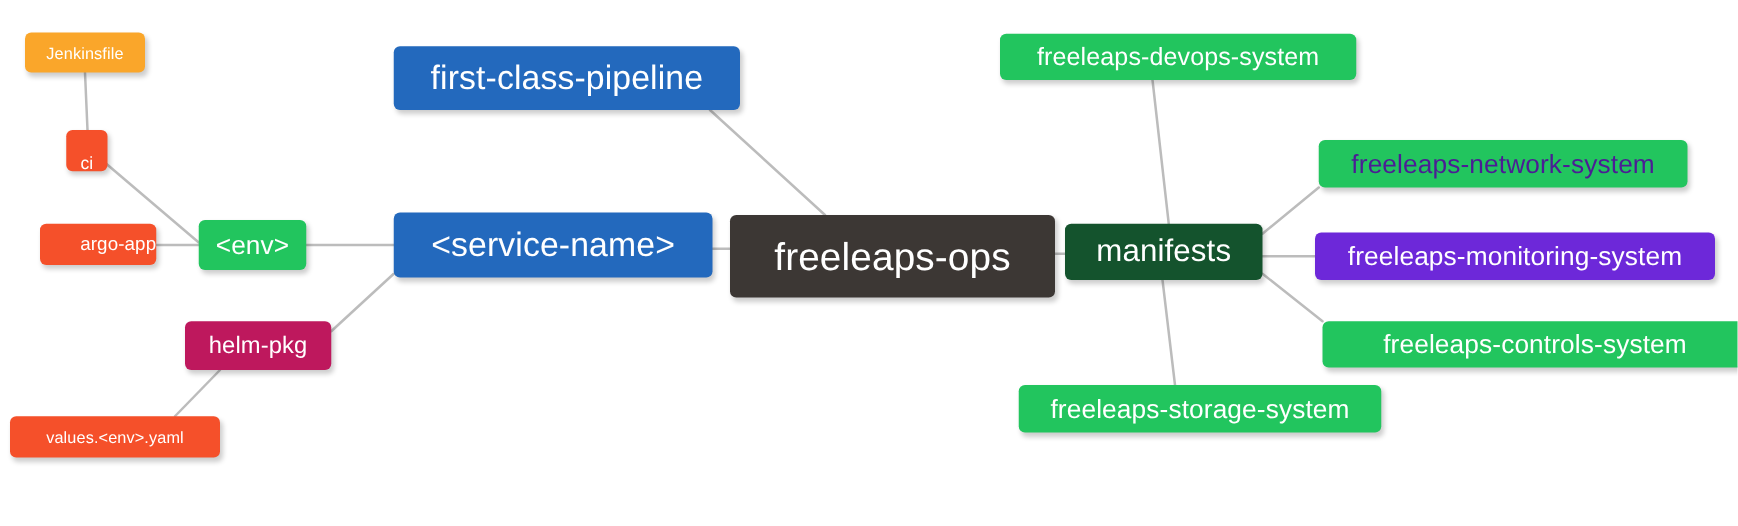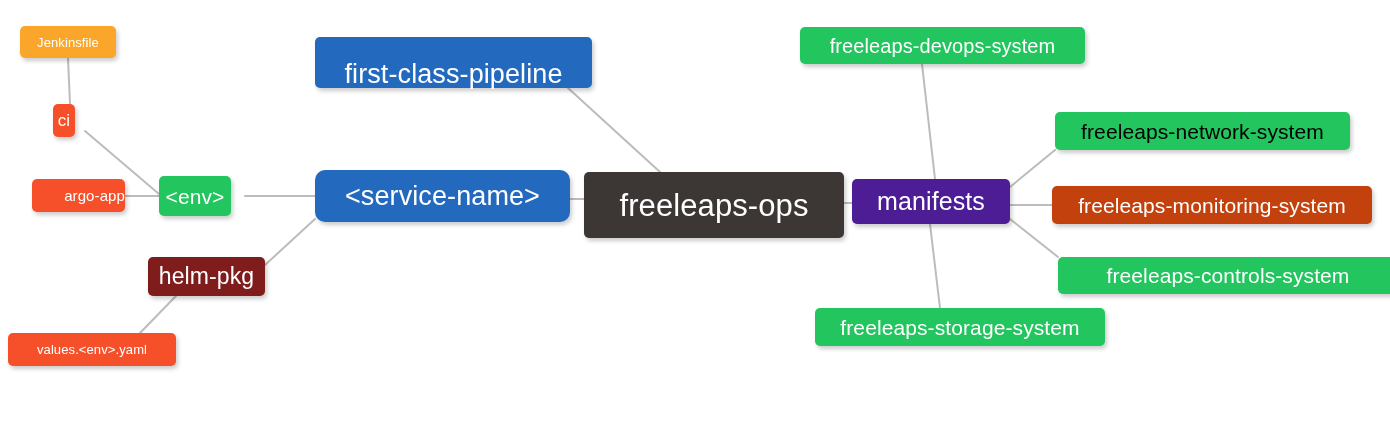--- a/index.html
+++ b/index.html
@@ -64,54 +64,54 @@
       <path d="M 1055,150 L 1010,187" stroke="#bcbcbc" stroke-width="2" fill="none" stroke-linecap="round"></path>
       <path d="M 1052,205 L 1010,205" stroke="#bcbcbc" stroke-width="2" fill="none" stroke-linecap="round"></path>
       <path d="M 1058,257 L 1010,219" stroke="#bcbcbc" stroke-width="2" fill="none" stroke-linecap="round"></path>
       <path d="M 940,308 L 930,224" stroke="#bcbcbc" stroke-width="2" fill="none" stroke-linecap="round"></path>
     </svg>
 
   <div id="node-layer">
       <div class="node" style="left: 20px; top: 26px; width: 96px; height: 32px; background: rgb(250, 166, 42); color: rgb(255, 255, 255); font-size: 13px; justify-content: center;">
         <span class="node-label">Jenkinsfile</span>
       </div>
-      <div class="node" style="left: 53px; top: 104px; width: 22px; height: 33px; background: rgb(245, 80, 42); color: rgb(255, 255, 255); font-size: 17px;">
+      <div class="node" style="left: 53px; top: 104px; width: 33px; height: 33px; background: rgb(245, 80, 42); color: rgb(255, 255, 255); font-size: 14px; align-items: flex-end;">
         <span class="node-label">ci</span>
       </div>
       <div class="node" style="left: 32px; top: 179px; width: 93px; height: 33px; background: rgb(245, 80, 42); color: rgb(255, 255, 255); font-size: 15px; justify-content: flex-end;">
         <span class="node-label">argo-app</span>
       </div>
-      <div class="node" style="left: 159px; top: 176px; width: 72px; height: 40px; background: rgb(34, 197, 94); color: rgb(255, 255, 255); font-size: 21px;">
+      <div class="node" style="left: 159px; top: 176px; width: 86px; height: 40px; background: rgb(34, 197, 94); color: rgb(255, 255, 255); font-size: 21px;">
         <span class="node-label">&lt;env&gt;</span>
       </div>
-      <div class="node" style="left: 148px; top: 257px; width: 117px; height: 39px; background: #7f1d1d; color: rgb(255, 255, 255); font-size: 23px;">
+      <div class="node" style="left: 148px; top: 257px; width: 117px; height: 39px; background: #be185d; color: rgb(255, 255, 255); font-size: 19px;">
         <span class="node-label">helm-pkg</span>
       </div>
       <div class="node" style="left: 8px; top: 333px; width: 168px; height: 33px; background: rgb(245, 80, 42); color: rgb(255, 255, 255); font-size: 13px;">
         <span class="node-label">values.&lt;env&gt;.yaml</span>
       </div>
-      <div class="node" style="left: 315px; top: 37px; width: 277px; height: 51px; background: rgb(35, 105, 189); color: rgb(255, 255, 255); font-size: 27px; align-items: flex-end;">
+      <div class="node" style="left: 315px; top: 37px; width: 277px; height: 51px; background: rgb(35, 105, 189); color: rgb(255, 255, 255); font-size: 27px;">
         <span class="node-label">first-class-pipeline</span>
       </div>
-      <div class="node" style="left: 315px; top: 170px; width: 255px; height: 52px; background: rgb(35, 105, 189); color: rgb(255, 255, 255); font-size: 27px; border-radius: 10px;">
+      <div class="node" style="left: 315px; top: 170px; width: 255px; height: 52px; background: rgb(35, 105, 189); color: rgb(255, 255, 255); font-size: 27px;">
         <span class="node-label">&lt;service-name&gt;</span>
       </div>
       <div class="node" style="left: 584px; top: 172px; width: 260px; height: 66px; background: rgb(60, 55, 52); color: rgb(255, 255, 255); font-size: 31px;">
         <span class="node-label">freeleaps-ops</span>
       </div>
-      <div class="node" style="left: 852px; top: 179px; width: 158px; height: 45px; background: #4c1d95; color: rgb(255, 255, 255); font-size: 25px;">
+      <div class="node" style="left: 852px; top: 179px; width: 158px; height: 45px; background: #14532d; color: rgb(255, 255, 255); font-size: 25px;">
         <span class="node-label">manifests</span>
       </div>
       <div class="node" style="left: 800px; top: 27px; width: 285px; height: 37px; background: rgb(34, 197, 94); color: rgb(255, 255, 255); font-size: 20px; align-items: center;">
         <span class="node-label">freeleaps-devops-system</span>
       </div>
-      <div class="node" style="left: 1055px; top: 112px; width: 295px; height: 38px; background: rgb(34, 197, 94); color: #000000; font-size: 21px;">
+      <div class="node" style="left: 1055px; top: 112px; width: 295px; height: 38px; background: rgb(34, 197, 94); color: #4c1d95; font-size: 21px;">
         <span class="node-label">freeleaps-network-system</span>
       </div>
-      <div class="node" style="left: 1052px; top: 186px; width: 320px; height: 38px; background: #c2410c; color: rgb(255, 255, 255); font-size: 21px;">
+      <div class="node" style="left: 1052px; top: 186px; width: 320px; height: 38px; background: #6d28d9; color: rgb(255, 255, 255); font-size: 21px;">
         <span class="node-label">freeleaps-monitoring-system</span>
       </div>
       <div class="node" style="left: 1058px; top: 257px; width: 340px; height: 37px; background: rgb(34, 197, 94); color: rgb(255, 255, 255); font-size: 21px;">
         <span class="node-label">freeleaps-controls-system</span>
       </div>
       <div class="node" style="left: 815px; top: 308px; width: 290px; height: 38px; background: rgb(34, 197, 94); color: rgb(255, 255, 255); font-size: 21px;">
         <span class="node-label">freeleaps-storage-system</span>
       </div>
     </div>
 

